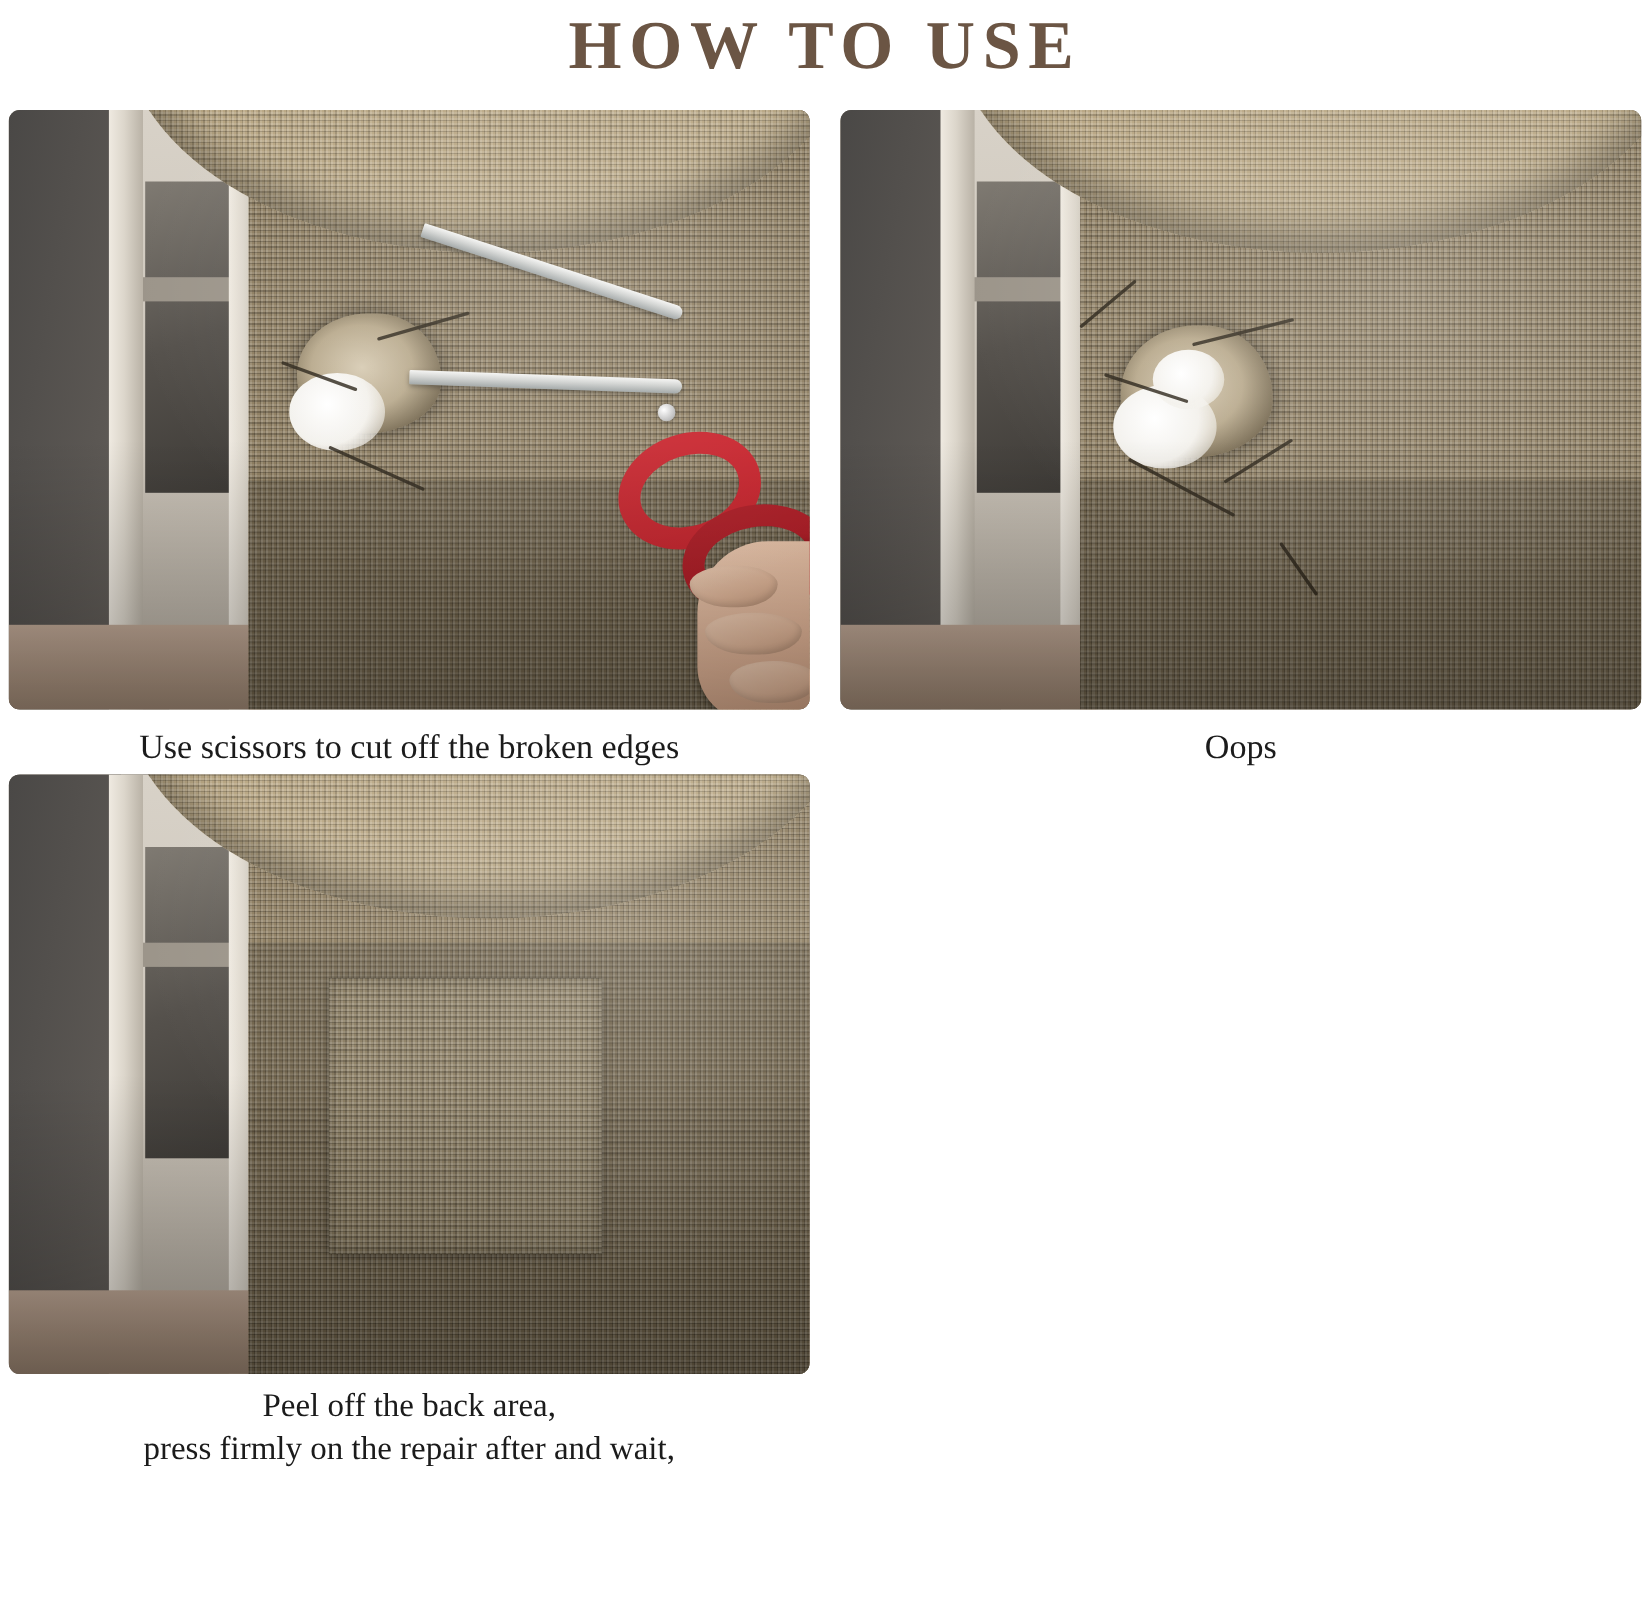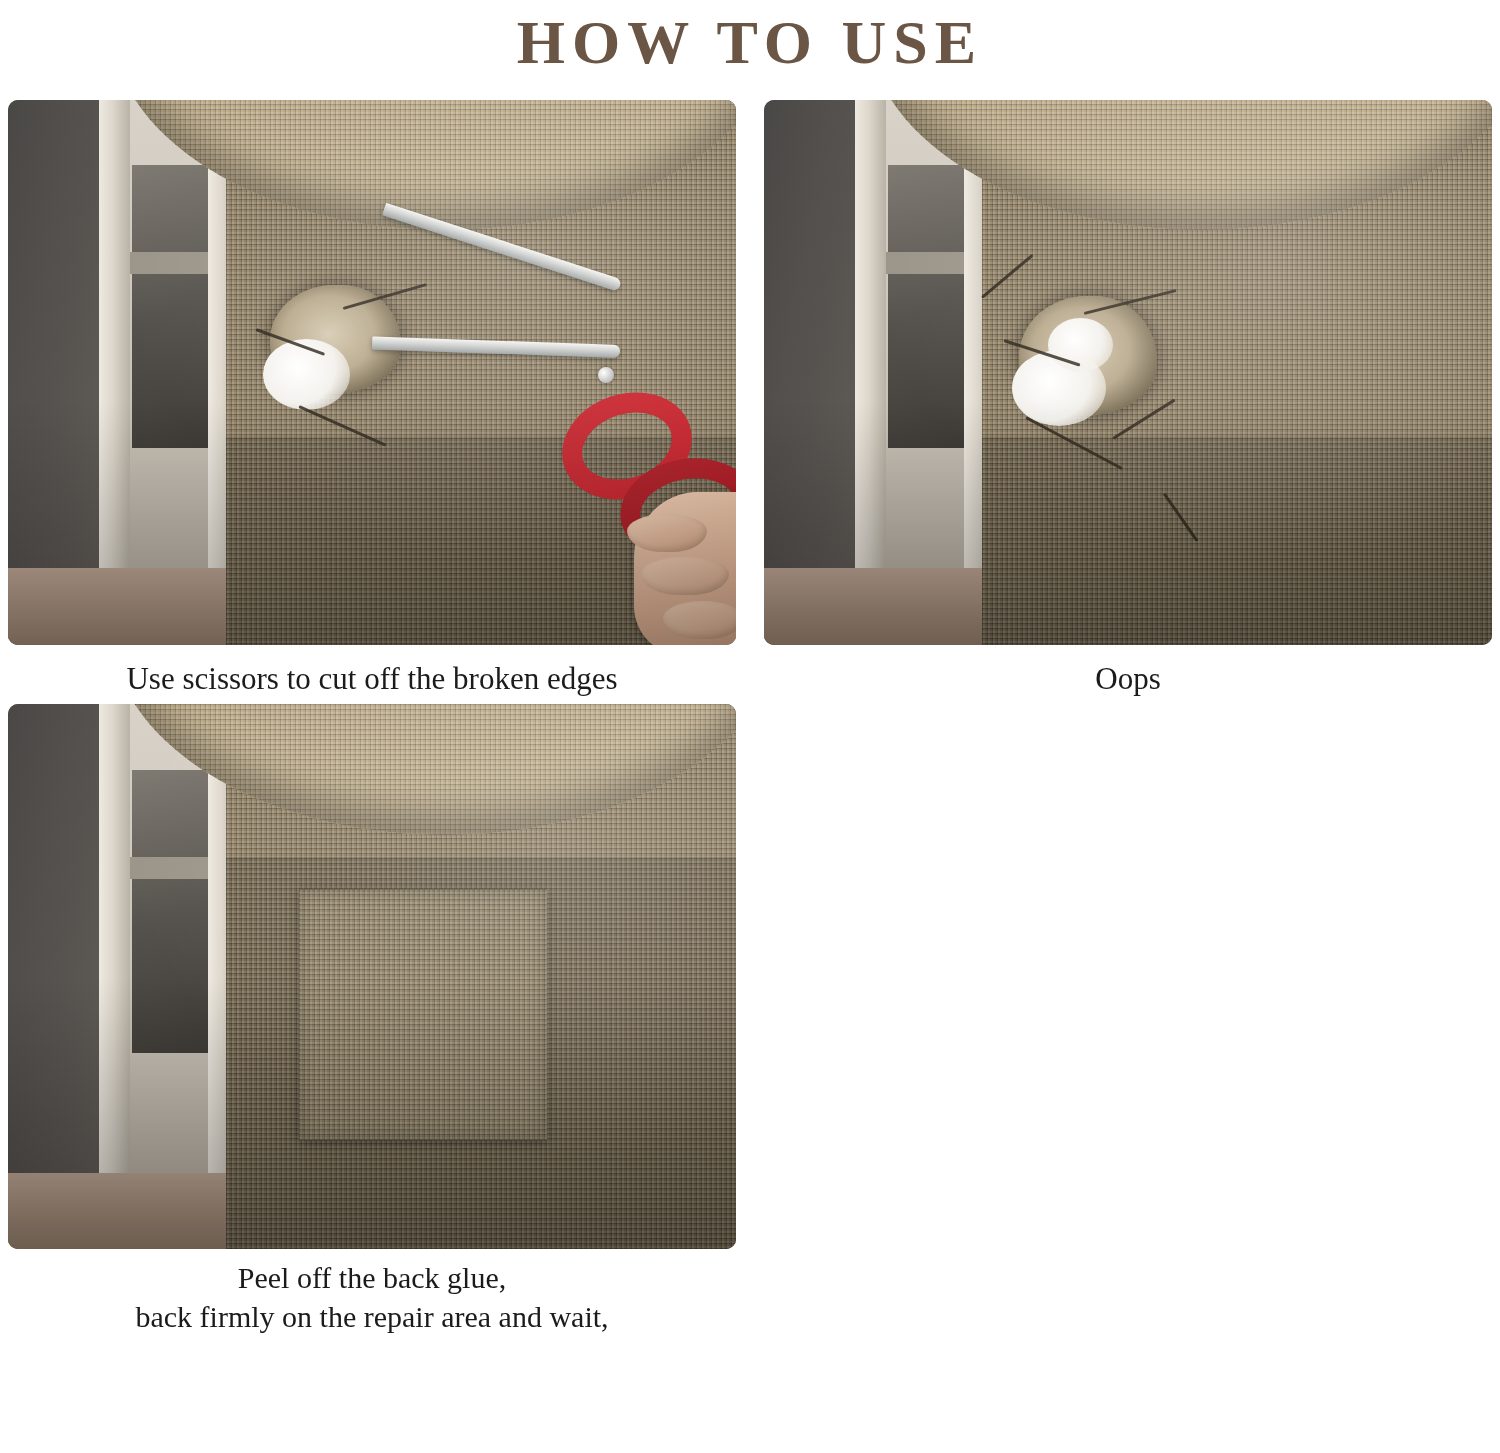--- a/index.html
+++ b/index.html
@@ -329,19 +329,19 @@
           <div class="cushion-top"></div>
 
           <div class="patch" style="left:40%; top:34%; width:34%; height:46%;"></div>
 
           <div class="shade" style="background:
               radial-gradient(ellipse at 75% 25%, rgba(255,255,255,0.16) 0%, rgba(0,0,0,0) 55%),
               linear-gradient(180deg, rgba(0,0,0,0) 50%, rgba(0,0,0,0.32) 100%);"></div>
         </div>
       </div>
       <div class="caption multi">
-        <div>Peel off the back glue,</div>
-        <div>back firmly on the repair area and wait,</div>
+        <div>Peel off the back area,</div>
+        <div>press firmly on the repair after and wait,</div>
       </div>
     </div>
 
   </div>
 </div>
 
 </body></html>

